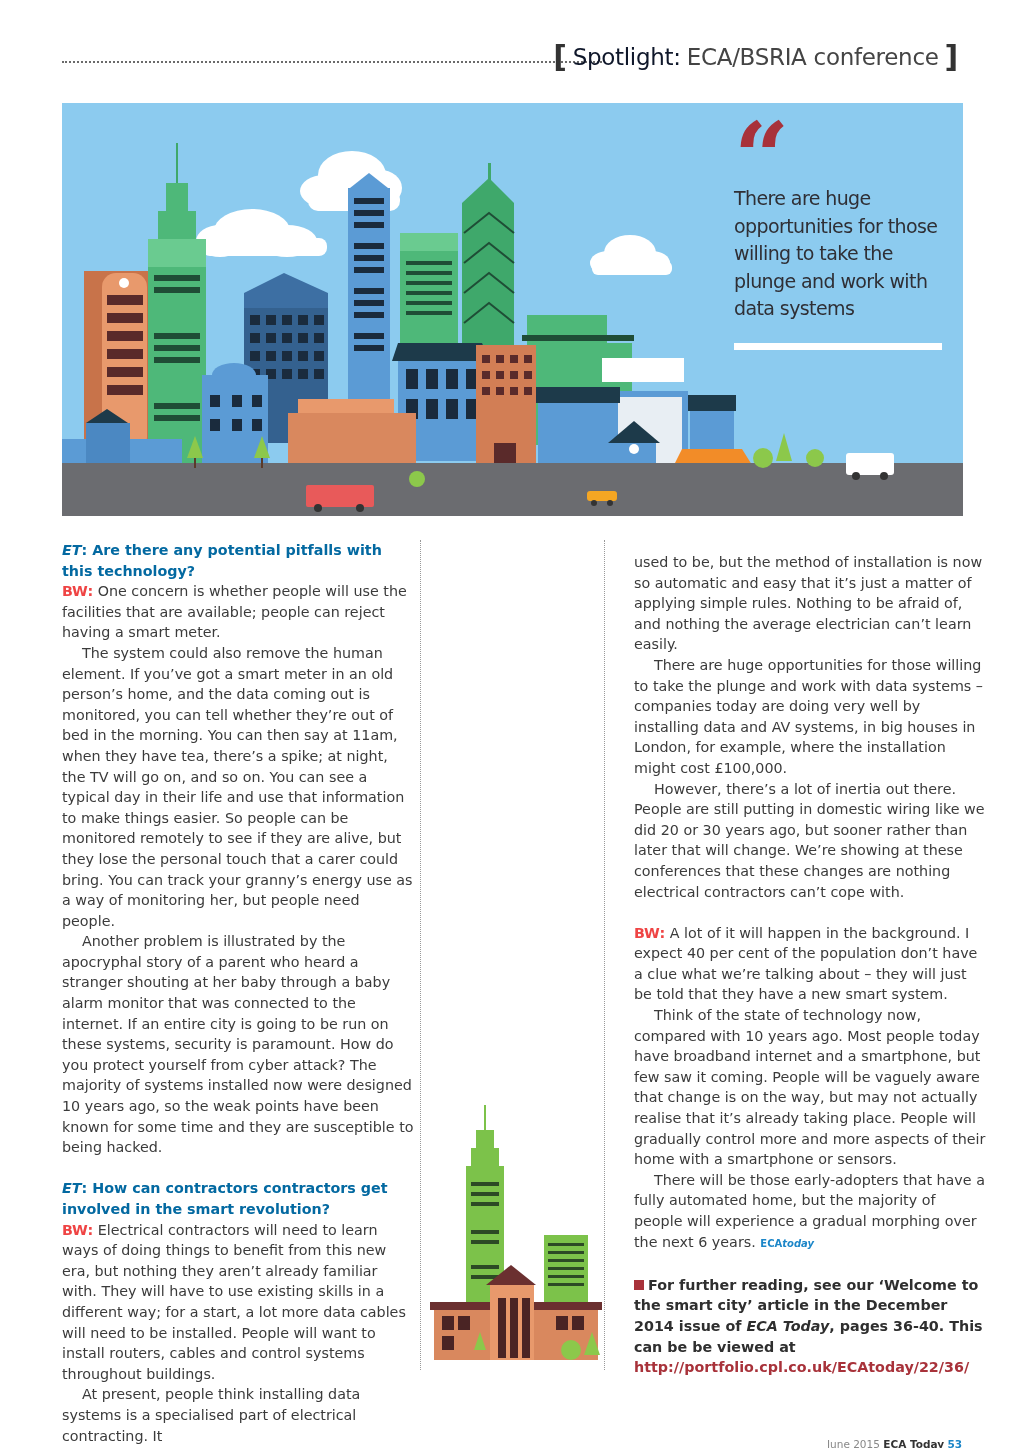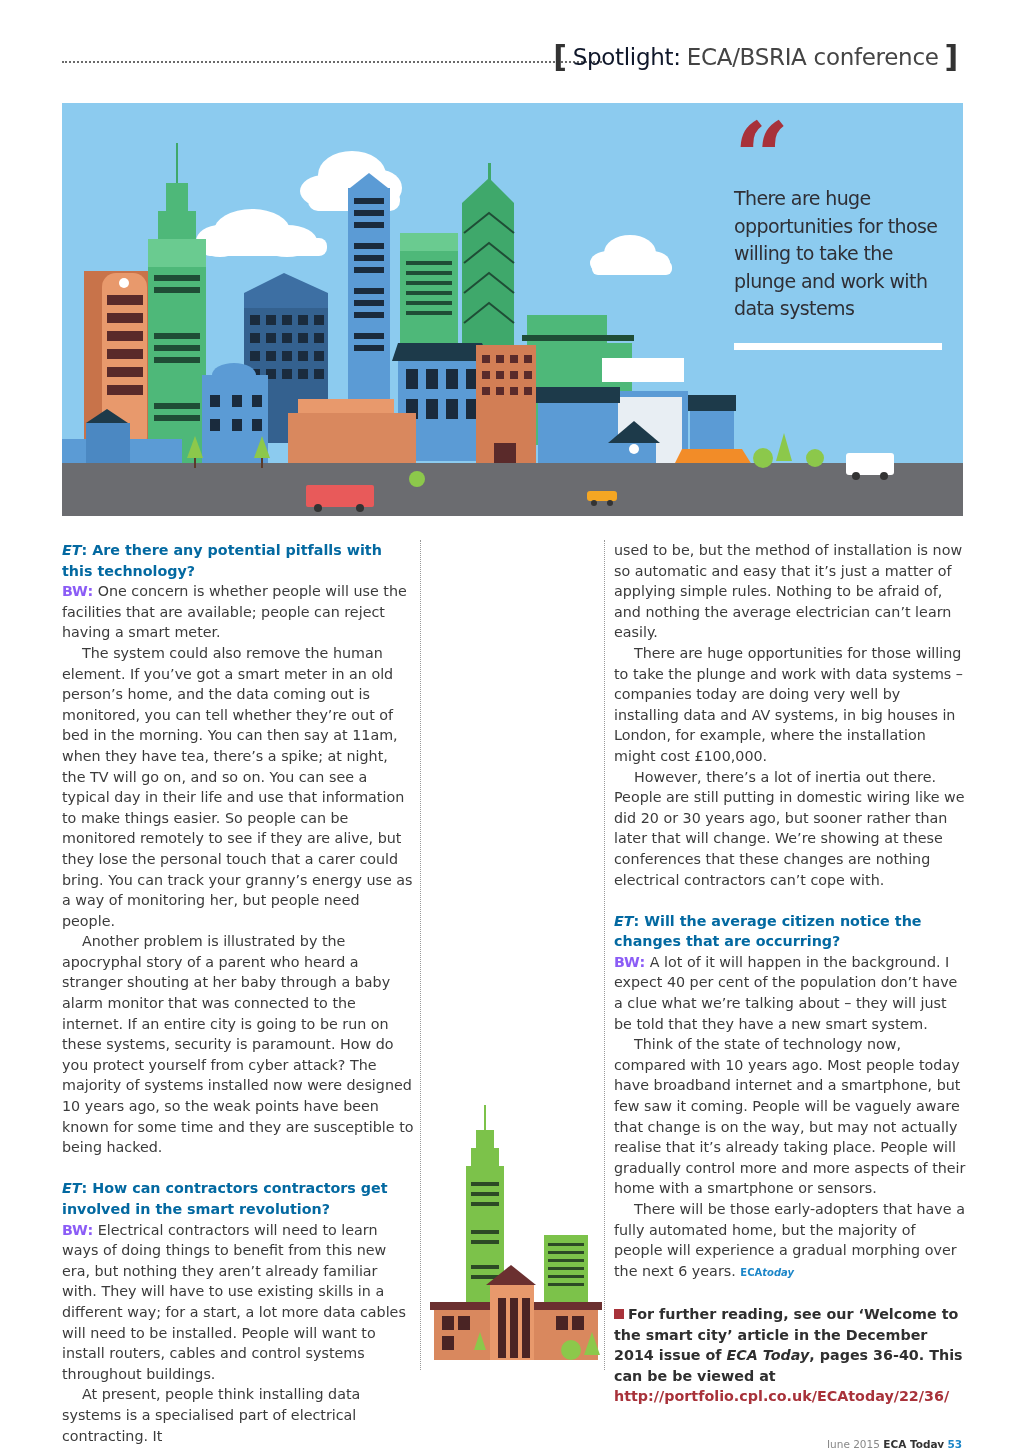--- a/index.html
+++ b/index.html
@@ -17,21 +17,21 @@
   .pull { position: absolute; left: 672px; top: 20px; width: 215px; }
   .pull .qmark { font-family: "DejaVu Serif", serif; font-size: 96px; color: #a8323a;
                  line-height: 70px; height: 52px; font-weight: bold; letter-spacing: -8px; }
   .pull .qtext { margin-top: 10px; font-size: 19px; line-height: 27.5px; color: #2f2f35; letter-spacing: -0.6px; }
   .pull .qbar { margin-top: 20px; width: 208px; height: 7px; background: #ffffff; }
   .col { position: absolute; top: 540px; font-size: 14.3px; line-height: 20.6px; color: #3b3b3b; }
   .col p { margin: 0; }
   .col .ind { text-indent: 20px; }
   .q { font-weight: bold; color: #0369a1; }
   .q i { font-style: italic; }
-  .bw { font-weight: bold; color: #8b5cf6; }
+  .bw { font-weight: bold; color: #ef4444; }
   .gap { height: 20.6px; }
   .vdiv { position: absolute; width: 0; border-left: 1px dotted #999; }
   .eca { font-weight: bold; color: #1c86c8; font-size: 10px; }
   .eca span { font-weight: bold; font-style: italic; }
   .link { font-weight: bold; color: #a8323a; }
   .sq { display: inline-block; width: 10px; height: 10px; background: #a8323a; margin-right: 4px; }
   .furth { font-weight: bold; color: #2f2f2f; }
   .footer { position: absolute; right: 62px; top: 1438px; font-size: 10.5px; color: #888; white-space: nowrap; }
   .footer b { color: #333; }
   .footer .pg { color: #1c86c8; font-weight: bold; }
@@ -350,26 +350,25 @@
       <rect x="32" y="216" width="12" height="14"></rect>
       <rect x="16" y="236" width="12" height="14"></rect>
       <rect x="130" y="216" width="12" height="14"></rect>
       <rect x="146" y="216" width="12" height="14"></rect>
     </g>
   <polygon points="48,250 54,232 60,250" fill="#8cc84b"></polygon>
   <circle cx="145" cy="250" r="10" fill="#8cc84b"></circle>
   <polygon points="158,255 166,232 174,255" fill="#8cc84b"></polygon>
 </svg>
 
-<div class="col" style="left:614px; width:352px;">
+<div class="col" style="left:634px; width:352px;margin-top:12px;">
   <p>used to be, but the method of installation is now so automatic and easy that it’s just a matter of applying simple rules. Nothing to be afraid of, and nothing the average electrician can’t learn easily.</p>
   <p class="ind">There are huge opportunities for those willing to take the plunge and work with data systems – companies today are doing very well by installing data and AV systems, in big houses in London, for example, where the installation might cost £100,000.</p>
   <p class="ind">However, there’s a lot of inertia out there. People are still putting in domestic wiring like we did 20 or 30 years ago, but sooner rather than later that will change. We’re showing at these conferences that these changes are nothing electrical contractors can’t cope with.</p>
   <div class="gap"></div>
-  <p class="q"><i>ET</i><span>: Will the average citizen notice the changes that are occurring?</span></p>
   <p><span class="bw">BW:</span><span> A lot of it will happen in the background. I expect 40 per cent of the population don’t have a clue what we’re talking about – they will just be told that they have a new smart system.</span></p>
   <p class="ind">Think of the state of technology now, compared with 10 years ago. Most people today have broadband internet and a smartphone, but few saw it coming. People will be vaguely aware that change is on the way, but may not actually realise that it’s already taking place. People will gradually control more and more aspects of their home with a smartphone or sensors.</p>
   <p class="ind"><span>There will be those early-adopters that have a fully automated home, but the majority of people will experience a gradual morphing over the next 6 years.</span> <span class="eca"><span style="font-style:normal;font-weight:bold">ECA</span><span>today</span></span></p>
   <div class="gap"></div>
   <p class="furth"><span class="sq"></span><span>For further reading, see our ‘Welcome to the smart city’ article in the December 2014  issue of </span><i>ECA Today</i><span>, pages 36-40. This can be be viewed at</span><br><span class="link">http://portfolio.cpl.co.uk/ECAtoday/22/36/</span></p>
 </div>
 
 <div class="footer">
   <span>June 2015</span>
   <b>ECA Today</b>

